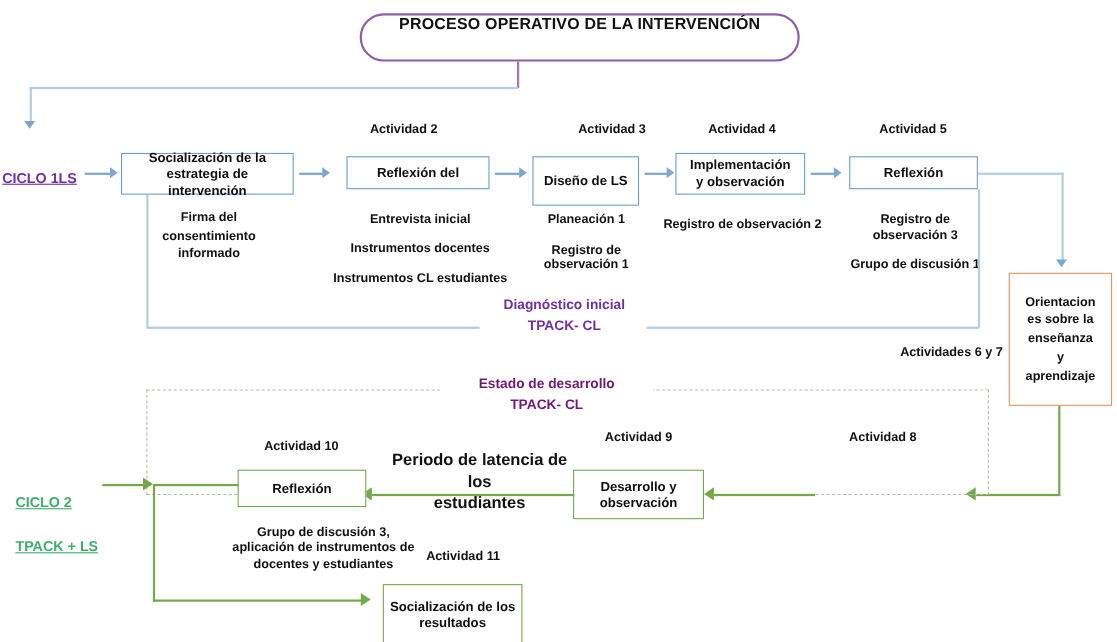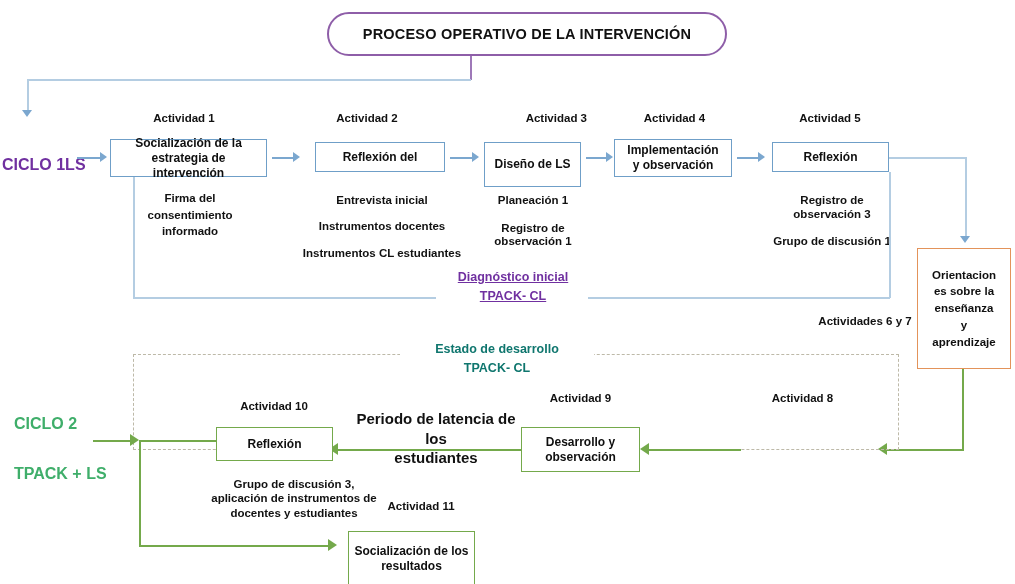--- a/index.html
+++ b/index.html
@@ -21,21 +21,21 @@
   .title-pill {
     position: absolute;
     left: 327px;
     top: 12px;
     width: 400px;
     height: 44px;
     border: 2px solid #8e5ea8;
     border-radius: 22px;
     background: #ffffff;
     display: flex;
-    align-items: center;
+    align-items: flex-start;
     justify-content: center;
     box-sizing: border-box;
   }
   .title-pill span {
     font-size: 14.5px;
     font-weight: bold;
     color: #111111;
     letter-spacing: .2px;
     white-space: nowrap;
   }
@@ -76,31 +76,32 @@
   
   .phase {
     position: absolute;
     font-size: 12.5px;
     font-weight: bold;
     text-align: center;
     line-height: 1.5;
     white-space: pre-line;
   }
   .phase.purple { color: #7030a0; }
-  .phase.green  { color: #0f766e; }
+  .phase.green  { color: #701a75; }
 
   .cyclelabel {
     position: absolute;
-    font-size: 16px;
+    font-size: 13px;
     font-weight: bold;
     line-height: 1.9;
     white-space: pre-line;
+    text-decoration: underline;
   }
   .cyclelabel.purple { color: #7030a0; }
-  .cyclelabel.green  { color: #3fae6a; }
+  .cyclelabel.green  { color: #3fae6a; margin-top: 35px; }
 
   
   .hline, .vline { position: absolute; }
   .hline.blue  { height: 1.5px; background: #b4cde2; }
   .vline.blue  { width: 1.5px;  background: #b4cde2; }
   .hline.blued { height: 2px;  background: #7ba7cf; }
   .vline.purple{ width: 1.6px;  background: #9e78b8; }
   .hline.green { height: 2.4px; background: #74a94b; }
   .vline.green { width: 2.4px;  background: #74a94b; }
 
@@ -130,21 +131,20 @@
 
   <div class="vline purple abs" style="left:470px; top:56px; height:24px;"></div>
   <div class="hline blue abs" style="left:27px; top:79px; width:444px;"></div>
   <div class="vline blue abs" style="left:27px; top:79px; height:33px;"></div>
   <div class="arw d blue abs" style="left:22px; top:110px;"></div>
 
   <div class="cyclelabel purple" style="left:2px; top:150px; width:86px;">CICLO 1LS</div>
   <div class="hline blued abs" style="left:77px; top:157px; width:26px;"></div>
   <div class="arw r blue abs" style="left:100px; top:152px;"></div>
 
-  <div class="cap act" style="left:110px; top:110px; width:148px;">Actividad 1</div>
   <div class="box blue" style="left:110px; top:139px; width:157px; height:38px; white-space:pre-line;">Socialización de la
 estrategia de intervención</div>
   <div class="cap" style="left:125px; top:190px; width:130px;">Firma del
 consentimiento
 informado</div>
 
   <div class="hline blued abs" style="left:272px; top:157px; width:24px;"></div>
   <div class="arw r blue abs" style="left:293px; top:152px;"></div>
 
   <div class="cap act" style="left:300px; top:110px; width:134px;">Actividad 2</div>
@@ -164,41 +164,42 @@
 
 Registro de
 observación 1</div>
 
   <div class="hline blued abs" style="left:586px; top:157px; width:23px;"></div>
   <div class="arw r blue abs" style="left:606px; top:152px;"></div>
 
   <div class="cap act" style="left:612px; top:110px; width:125px;">Actividad 4</div>
   <div class="box blue" style="left:614px; top:139px; width:118px; height:38px; white-space:pre-line;">Implementación
 y observación</div>
+  <div class="cap" style="left:600px; top:196px; width:150px;">Registro de observación 2</div>
 
   <div class="hline blued abs" style="left:737px; top:157px; width:24px;"></div>
   <div class="arw r blue abs" style="left:758px; top:152px;"></div>
 
   <div class="cap act" style="left:770px; top:110px; width:120px;">Actividad 5</div>
   <div class="box blue" style="left:772px; top:142px; width:117px; height:30px;">Reflexión</div>
   <div class="cap" style="left:762px; top:194px; width:140px; line-height:1.2;">Registro de
 observación 3
 
 Grupo de discusión 1</div>
 
   <div class="vline blue abs" style="left:133px; top:177px; height:121px;"></div>
   <div class="hline blue abs" style="left:133px; top:297px; width:303px;"></div>
   <div class="hline blue abs" style="left:588px; top:297px; width:302px;"></div>
   <div class="vline blue abs" style="left:889px; top:172px; height:126px;"></div>
 
   <div class="hline blue abs" style="left:889px; top:157px; width:78px;"></div>
   <div class="vline blue abs" style="left:965px; top:157px; height:82px;"></div>
   <div class="arw d blue abs" style="left:960px; top:236px;"></div>
 
-  <div class="phase purple" style="left:425px; top:268px; width:176px;text-decoration:underline;">Diagnóstico inicial
+  <div class="phase purple" style="left:425px; top:268px; width:176px;">Diagnóstico inicial
 TPACK- CL</div>
 
   <div class="cap" style="left:795px; top:313px; width:140px;">Actividades 6 y 7</div>
 
   <div class="box orange" style="left:917px; top:248px; width:94px; height:121px; white-space:pre-line; font-size:11.5px; line-height:1.45;">Orientacion
 es sobre la
 enseñanza
 y
 aprendizaje</div>
 

